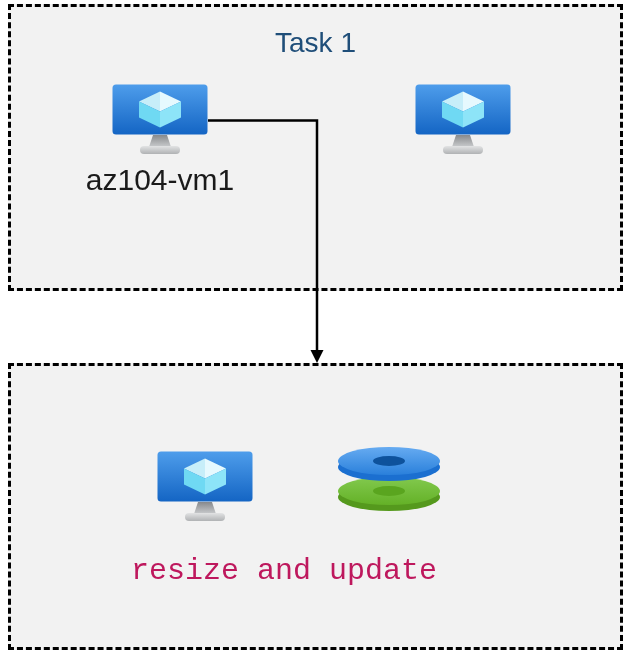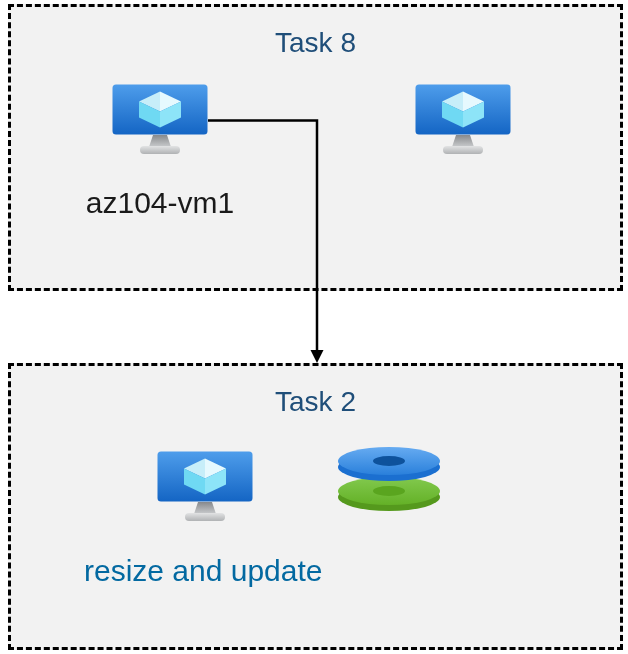--- a/index.html
+++ b/index.html
@@ -43,21 +43,21 @@
   }
   .vm-group.vm1 { left: 49px; }
   .vm-group.vm2 { left: 352px; }
   .vm-icon {
     display: block;
     margin: 0 auto;
     width: 96px;
     height: 74px;
   }
   .vm-label {
-    margin-top: 27px;
+    margin-top: 4px;
     font-size: 30px;
     line-height: 35px;
     color: #1a1a1a;
     white-space: nowrap;
   }
   .t2-vm-icon {
     position: absolute;
     left: 146px;
     top: 85px;
     width: 96px;
@@ -68,24 +68,25 @@
     left: 326px;
     top: 79px;
     width: 104px;
     height: 68px;
   }
   .t2-action {
     position: absolute;
     left: 73px;
     top: 188px;
     width: 400px;
-    text-align: left;
+    text-align: center;
     font-size: 30px;
-    color: #0369a1;
+    color: #be185d;
     white-space: nowrap;
+    font-family: Liberation Mono, monospace;
   }
   .arrow-overlay {
     position: absolute;
     left: 0;
     top: 0;
     width: 628px;
     height: 654px;
     pointer-events: none;
   }
   .defs-holder {
@@ -138,40 +139,39 @@
       <ellipse cx="52" cy="22" rx="51" ry="14" fill="#1b6fd0"></ellipse>
       <ellipse cx="52" cy="16" rx="51" ry="14" fill="url(#blueDiskGrad)"></ellipse>
       <ellipse cx="52" cy="16" rx="16" ry="5" fill="#0e529c"></ellipse>
     </symbol>
   </defs>
 </svg>
 
 <div class="canvas">
 
   <section class="task-box task1">
-    <div class="task-title">Task 8</div>
+    <div class="task-title">Task 1</div>
 
     <div class="vm-group vm1">
       <svg class="vm-icon">
           <use href="#vm-symbol"></use>
         </svg>
       <div class="vm-label">
         <div>az104-vm1</div>
       </div>
     </div>
 
     <div class="vm-group vm2">
       <svg class="vm-icon">
           <use href="#vm-symbol"></use>
         </svg>
     </div>
   </section>
 
   <section class="task-box task2">
-    <div class="task-title">Task 2</div>
     <svg class="t2-vm-icon">
         <use href="#vm-symbol"></use>
       </svg>
     <svg class="t2-disks-icon">
         <use href="#disks-symbol"></use>
       </svg>
     <div class="t2-action">resize and update</div>
   </section>
 
   <svg class="arrow-overlay" viewBox="0 0 628 654">

